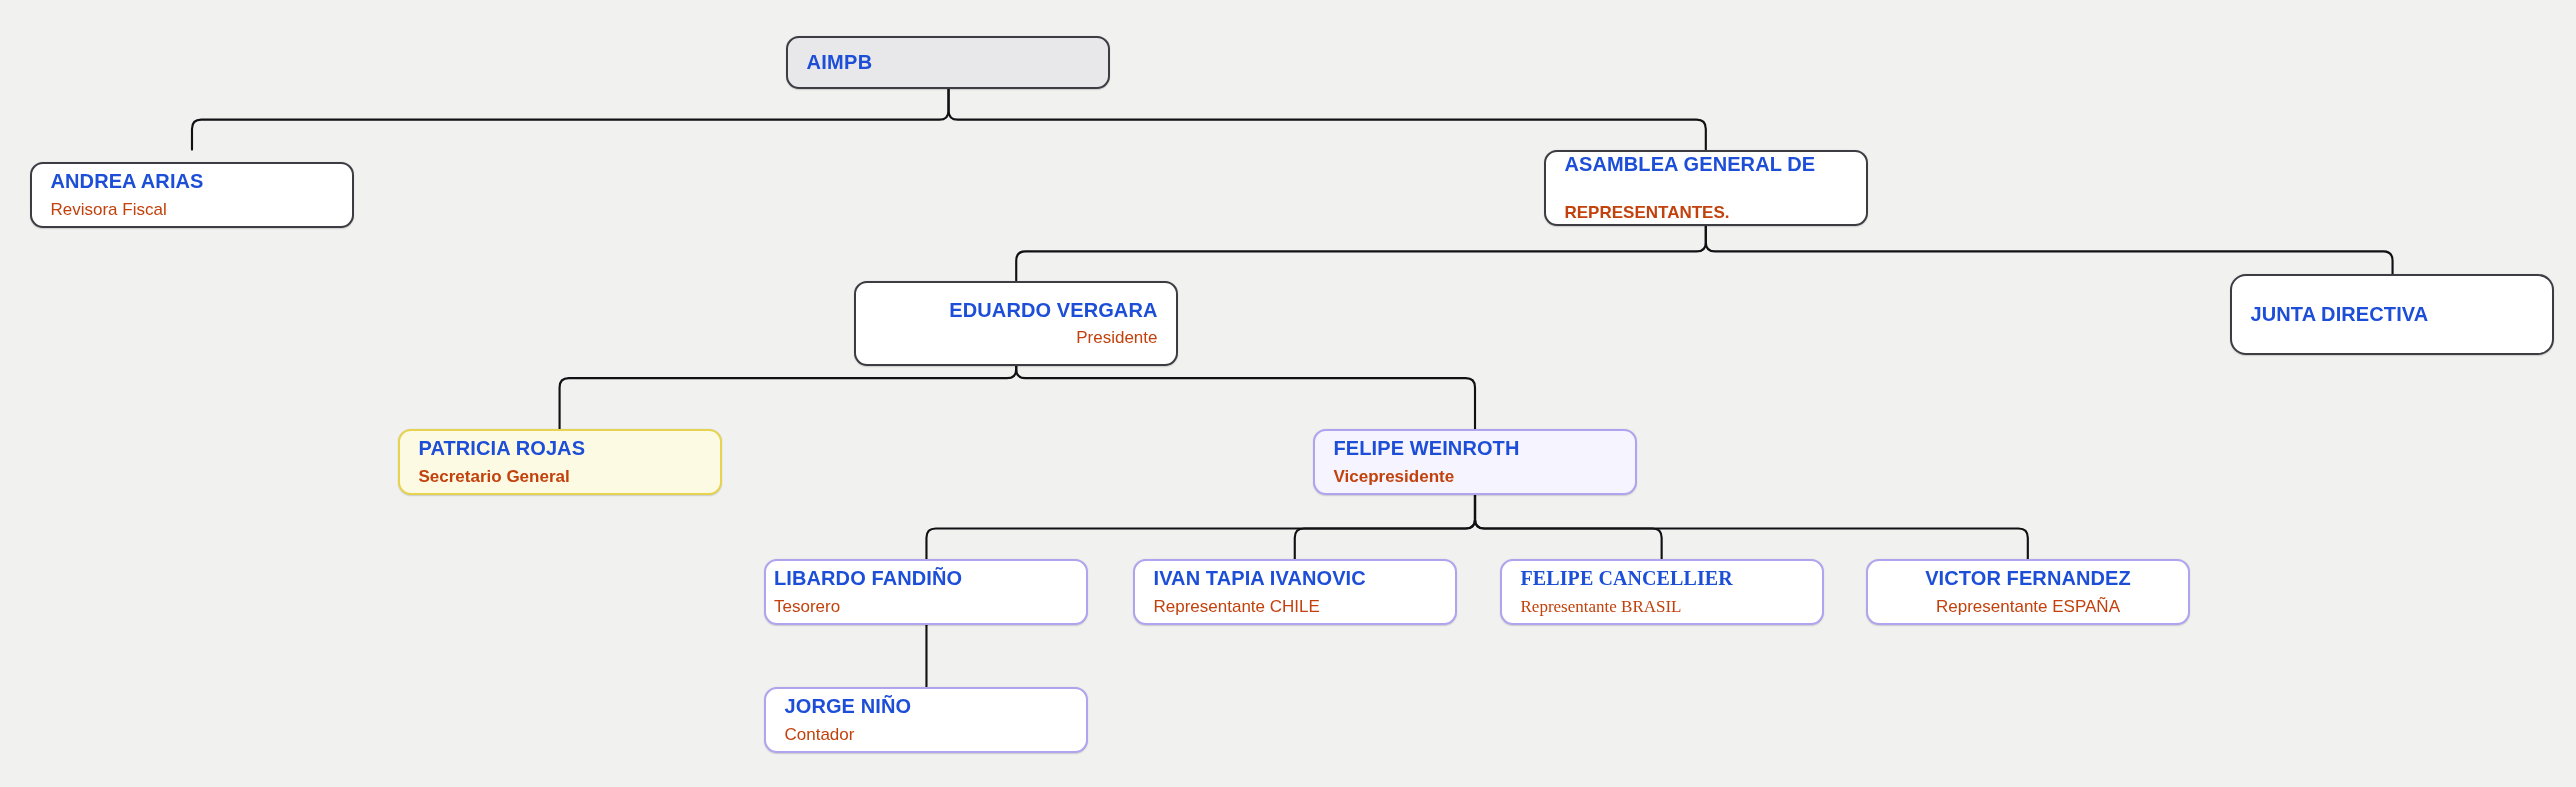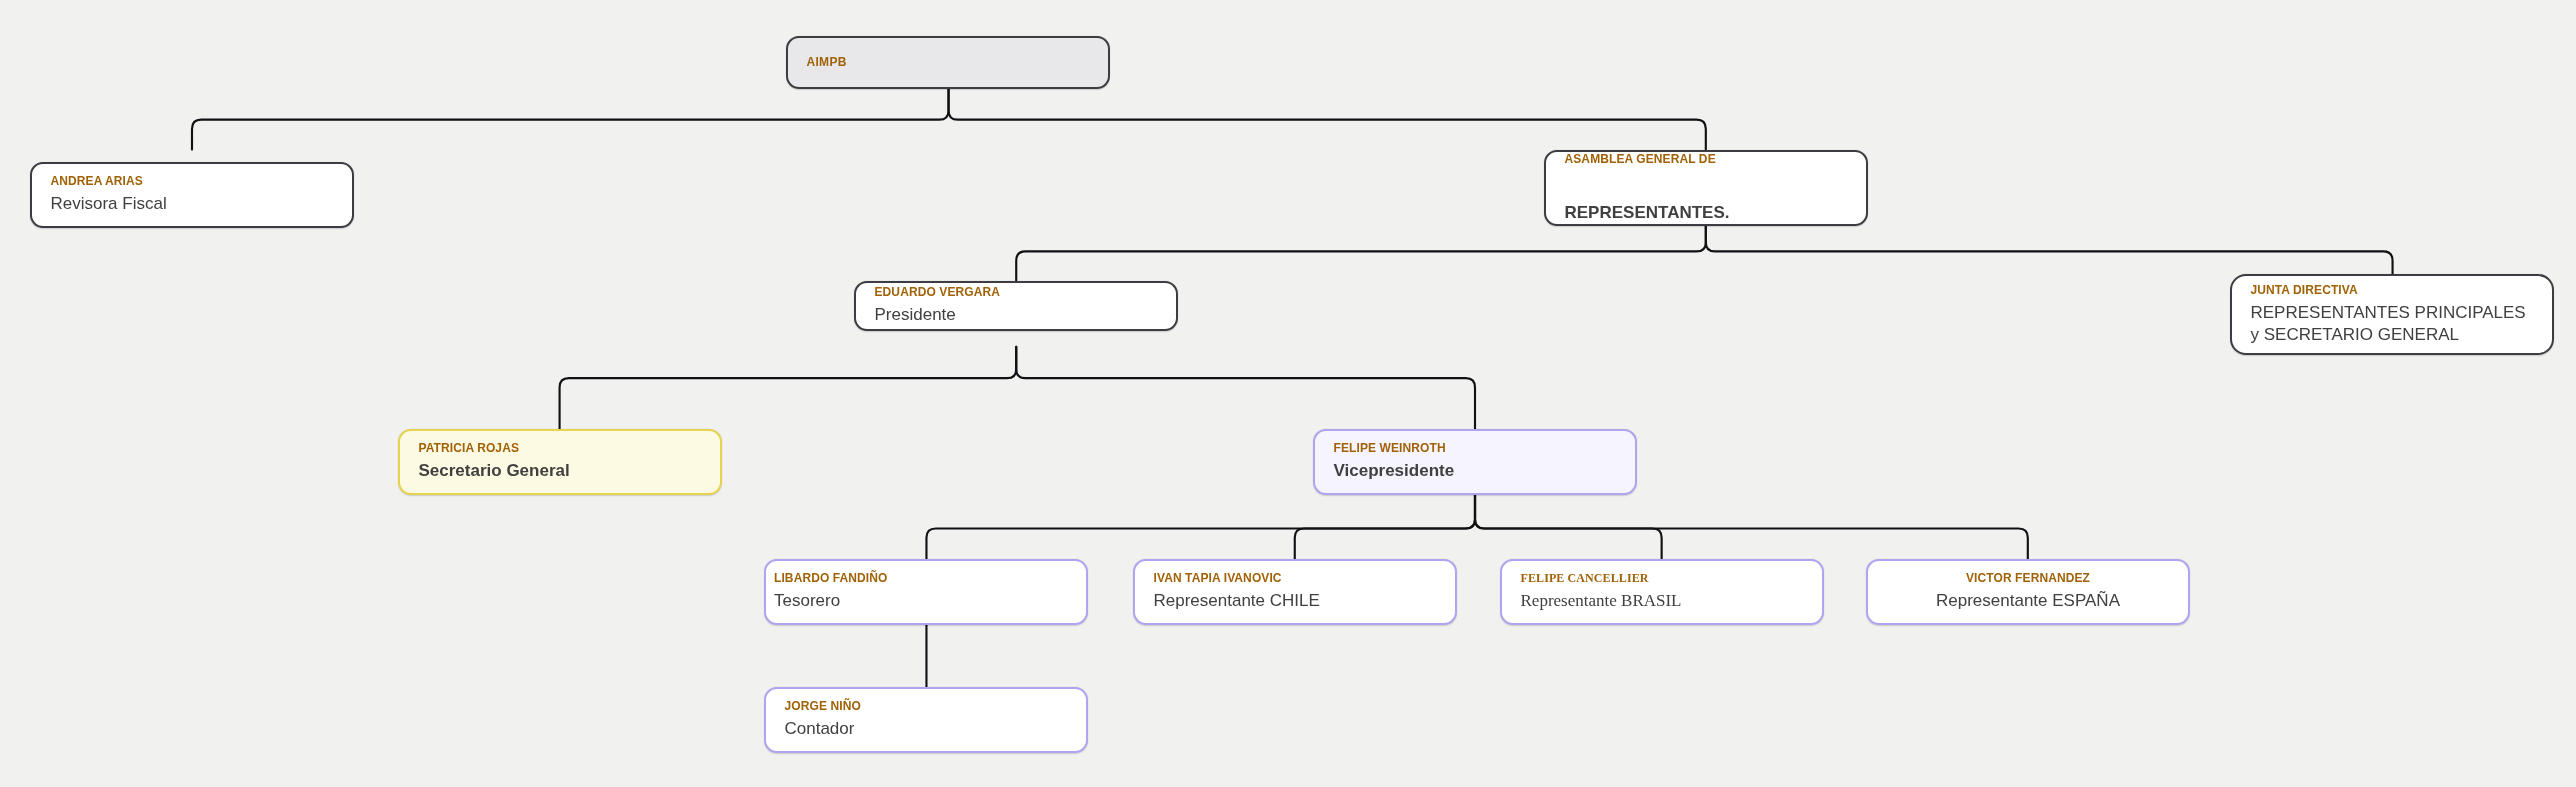--- a/index.html
+++ b/index.html
@@ -36,30 +36,30 @@
     background: #ffffff;
     border-color: #3c3c42;
     padding: 0 18.5px;
     display: flex;
     flex-direction: column;
     justify-content: center;
     box-shadow: 0 0.7px 1.4px rgba(0,0,0,0.16);
     z-index: 2;
   }
   .node-title {
-    font-size: 12px;
+    font-size: 20px;
     font-weight: bold;
-    color: #a16207;
+    color: #1d4ed8;
     letter-spacing: 0.1px;
     line-height: 1.28;
   }
   .node-subtitle {
     font-size: 17px;
     font-weight: normal;
-    color: #404040;
+    color: #c2410c;
     line-height: 1.3;
     margin-top: 3.6px;
   }
   .node.emphasis .node-subtitle {
     font-weight: bold;
   }
   .node.root .node-title {
     letter-spacing: 0.3px;
   }
 </style>
@@ -85,27 +85,26 @@
         <div class="node-title">AIMPB</div>
       </div>
       <div class="node" style="left: 30px; top: 162px; width: 324px; height: 66px; background: rgb(255, 255, 255); border-color: rgb(60, 60, 66);">
         <div class="node-title">ANDREA ARIAS</div>
         <div class="node-subtitle">Revisora Fiscal</div>
       </div>
       <div class="node emphasis" style="left: 1544px; top: 150px; width: 324px; height: 76px; background: rgb(255, 255, 255); border-color: rgb(60, 60, 66); justify-content: space-between;">
         <div class="node-title">ASAMBLEA GENERAL DE</div>
         <div class="node-subtitle">REPRESENTANTES.</div>
       </div>
-      <div class="node" style="left: 854px; top: 281px; width: 324px; height: 50px; background: rgb(255, 255, 255); border-color: rgb(60, 60, 66);">
+      <div class="node" style="left: 854px; top: 281px; width: 324px; height: 85px; background: rgb(255, 255, 255); border-color: rgb(60, 60, 66); align-items: flex-end;">
         <div class="node-title">EDUARDO VERGARA</div>
         <div class="node-subtitle">Presidente</div>
       </div>
       <div class="node" style="left: 2230px; top: 274px; width: 324px; height: 81px; background: rgb(255, 255, 255); border-color: rgb(60, 60, 66); border-radius: 16px;">
         <div class="node-title">JUNTA DIRECTIVA</div>
-        <div class="node-subtitle">REPRESENTANTES PRINCIPALES y SECRETARIO GENERAL</div>
       </div>
       <div class="node emphasis" style="left: 398px; top: 429px; width: 324px; height: 66px; background: rgb(253, 250, 227); border-color: rgb(231, 211, 78);">
         <div class="node-title">PATRICIA ROJAS</div>
         <div class="node-subtitle">Secretario General</div>
       </div>
       <div class="node emphasis" style="left: 1313px; top: 429px; width: 324px; height: 66px; background: rgb(246, 244, 254); border-color: rgb(176, 164, 240);">
         <div class="node-title">FELIPE WEINROTH</div>
         <div class="node-subtitle">Vicepresidente</div>
       </div>
       <div class="node" style="left: 764px; top: 559px; width: 324px; height: 66px; background: rgb(255, 255, 255); border-color: rgb(176, 164, 240); padding-left: 8px;">

